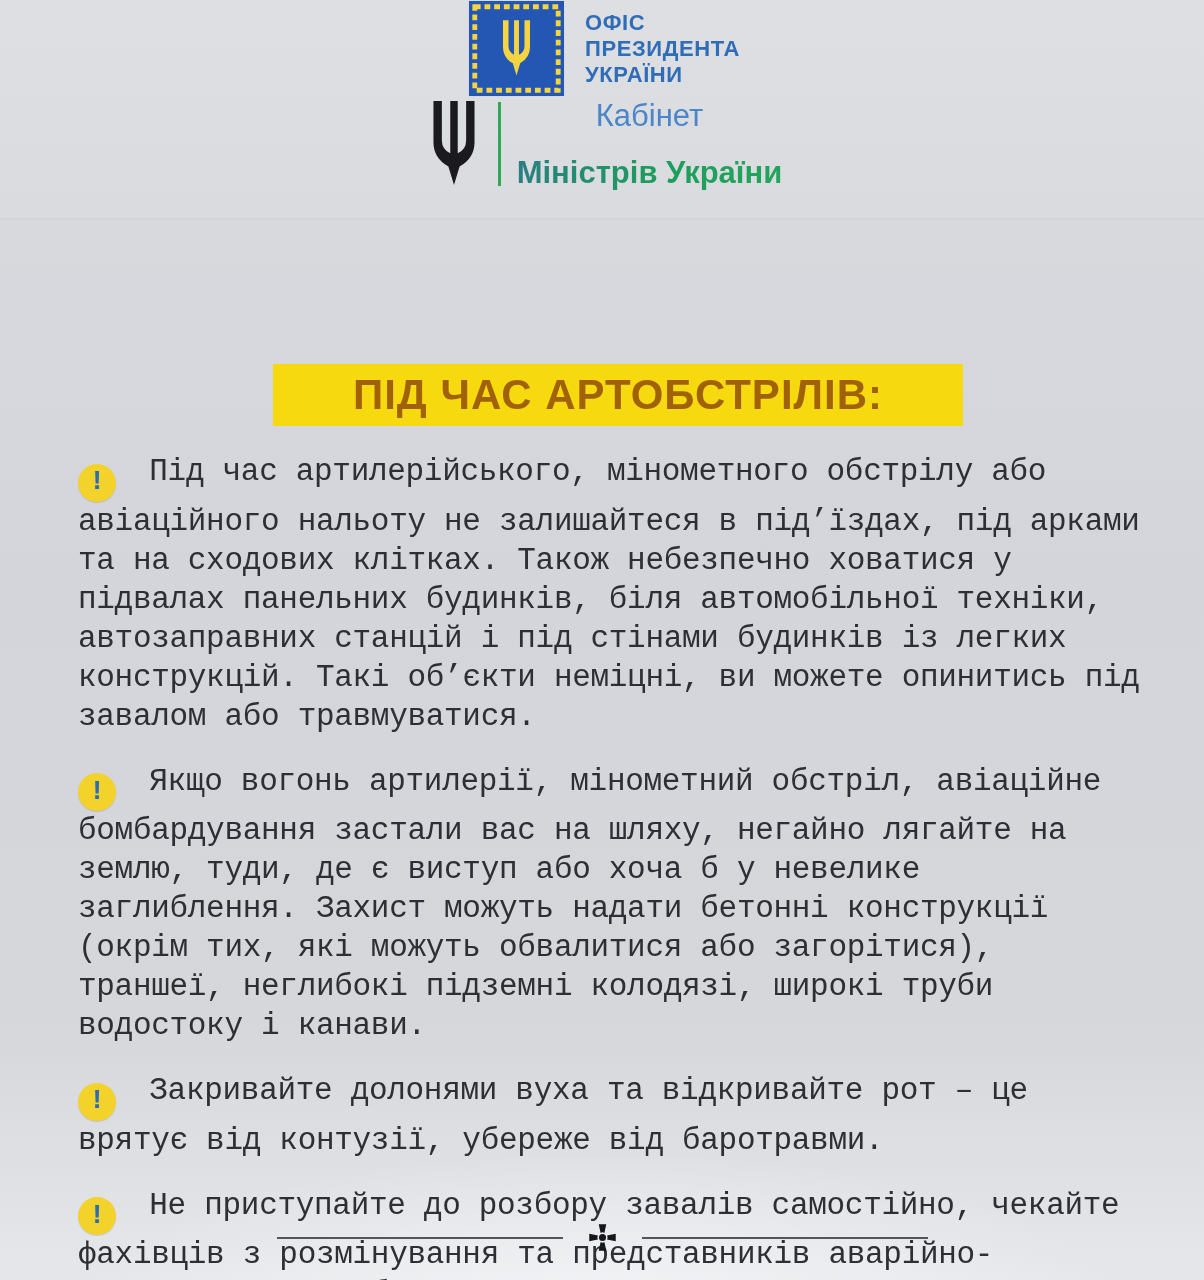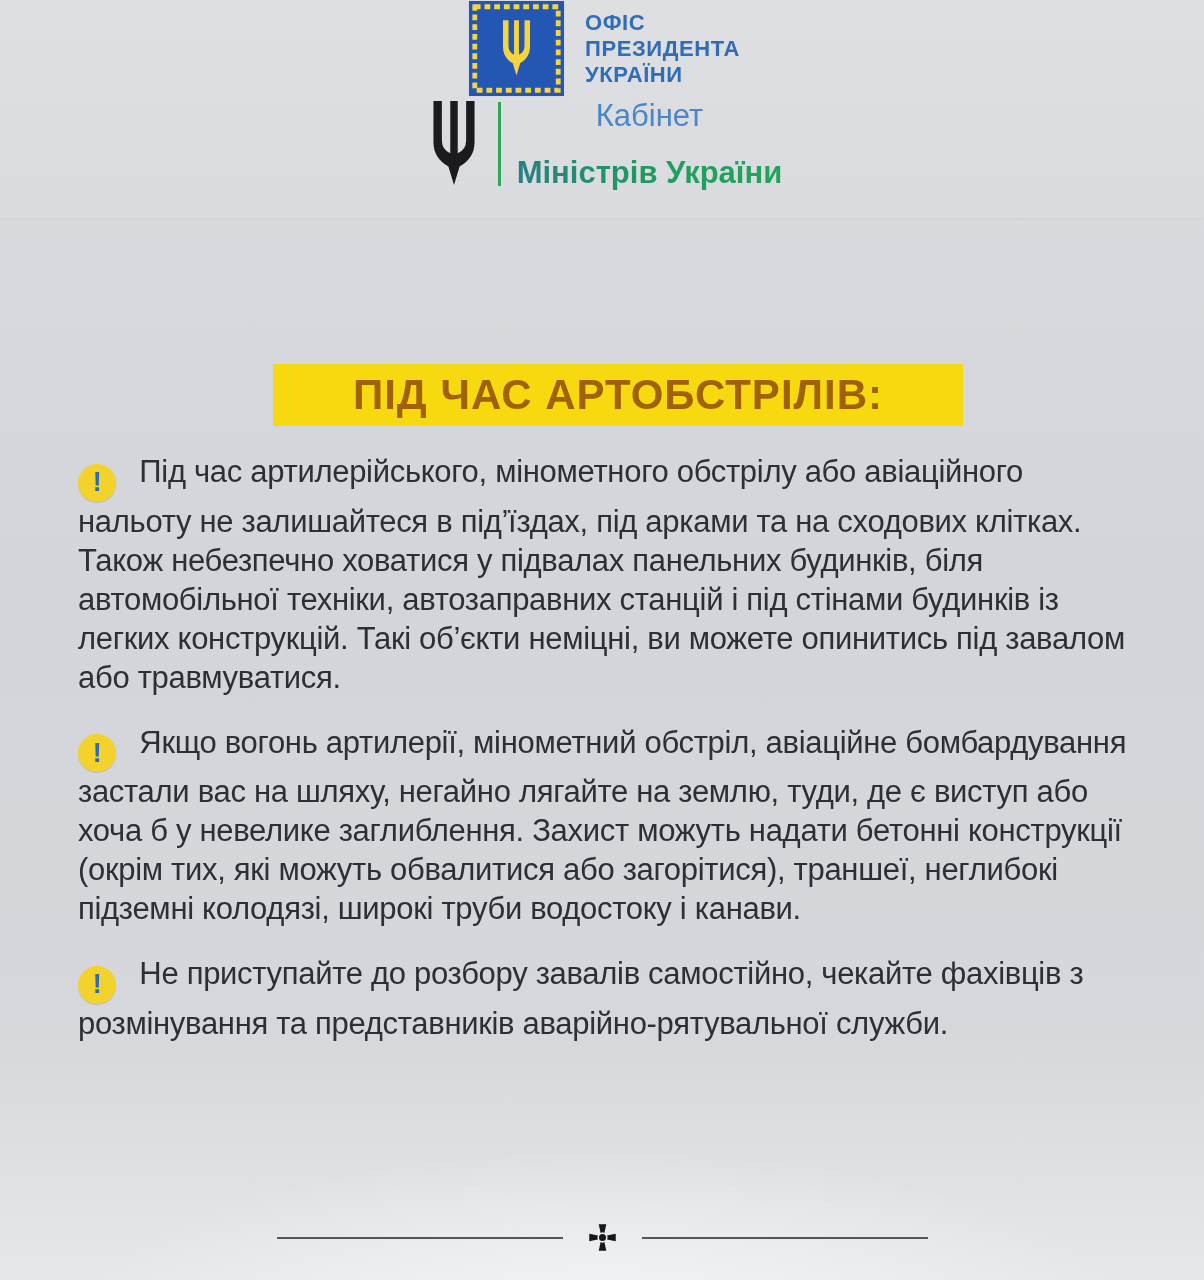--- a/index.html
+++ b/index.html
@@ -51,21 +51,21 @@
     display:flex; align-items:center; justify-content:center;
     font-size:42px; font-weight:700; color:#a16207; letter-spacing:1px;
     white-space:nowrap;
     margin-left:16px;
   }
   
   .content{
     position:absolute; top:452px; left:78px; width:1064px;
     font-size:31px; line-height:39px; color:#2E2F34; letter-spacing:-0.3px;
   }
-  .bullet{ margin-bottom:26px; }
+  .bullet{ margin-bottom:26px;font-family:Liberation Mono, monospace; }
   .bicon{
     display:inline-flex; width:38px; height:38px; border-radius:50%;
     background:#F3D32B; color:#2C6CB4;
     font-weight:700; font-size:27px; line-height:1;
     align-items:center; justify-content:center;
     margin-right:15px; vertical-align:-9px;
     box-shadow:0 1px 1px rgba(0,0,0,0.12);
   }
   
   .footer-divider{
@@ -132,20 +132,24 @@
     <p class="bullet">
       <span class="bicon">!</span>
       <span>Під час артилерійського, мінометного обстрілу або авіаційного нальоту не залишайтеся в під’їздах, під арками та на сходових клітках. Також небезпечно ховатися у підвалах панельних будинків, біля автомобільної техніки, автозаправних станцій і під стінами будинків із легких конструкцій. Такі об’єкти неміцні, ви можете опинитись під завалом або травмуватися.</span>
     </p>
     <p class="bullet">
       <span class="bicon">!</span>
       <span>Якщо вогонь артилерії, мінометний обстріл, авіаційне бомбардування застали вас на шляху, негайно лягайте на землю, туди, де є виступ або хоча б у невелике заглиблення. Захист можуть надати бетонні конструкції (окрім тих, які можуть обвалитися або загорітися), траншеї, неглибокі підземні колодязі, широкі труби водостоку і канави.</span>
     </p>
     <p class="bullet">
       <span class="bicon">!</span>
+      <span>Закривайте долонями вуха та відкривайте рот – це врятує від контузії, убереже від баротравми.</span>
+    </p>
+    <p class="bullet">
+      <span class="bicon">!</span>
       <span>Не приступайте до розбору завалів самостійно, чекайте фахівців з розмінування та представників аварійно-рятувальної служби.</span>
     </p>
   </main>
 
   <footer class="footer-divider">
     <span class="dline"></span>
     <svg class="footer-cross" width="27" height="27" viewBox="0 0 100 100">
       <use href="#pattee" width="100" height="100"></use>
     </svg>
     <span class="dline"></span>

